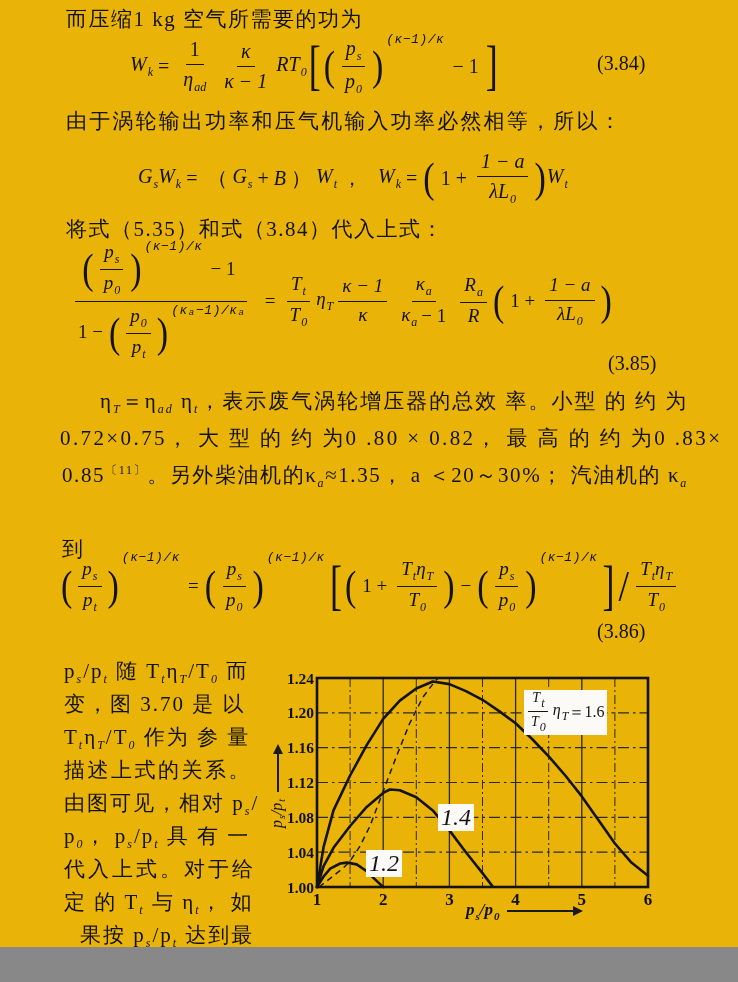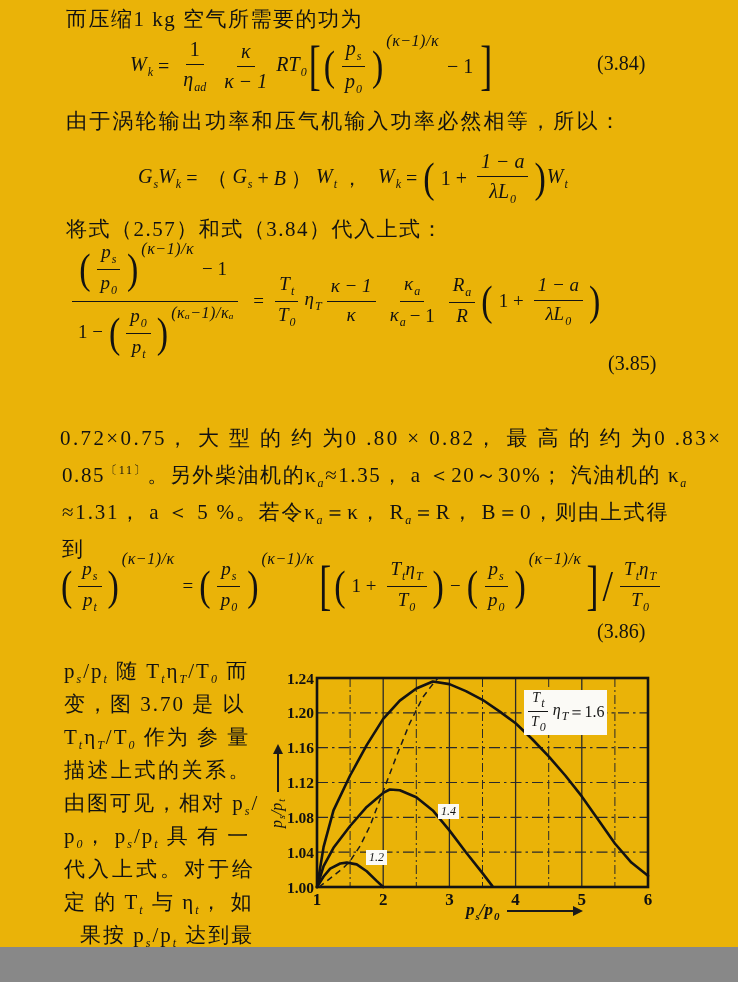--- a/index.html
+++ b/index.html
@@ -8,21 +8,21 @@
   
   .cn{position:absolute;font-size:21px;line-height:1.3;white-space:nowrap;color:#121212;}
   .cn sub{font-size:12px;font-style:italic;}
   .cn sup{font-size:12px;}
   
   .eq{position:absolute;display:flex;align-items:center;font-size:20px;white-space:nowrap;color:#121212;}
   .eq i{font-style:italic;}
   .eq .op{margin:0 5px;font-style:normal;}
   .tok{display:inline-block;}
   .sb{font-size:12px;font-style:italic;vertical-align:-5px;margin-left:1px;}
-  .ex{font-size:16px;font-style:italic;align-self:flex-start;margin:-2px 3px 0 2px;letter-spacing:.5px;}
+  .ex{font-size:13px;font-style:italic;align-self:flex-start;margin:-2px 3px 0 2px;letter-spacing:.5px;font-family:Liberation Mono, monospace;}
   .fr{display:inline-flex;flex-direction:column;align-items:center;margin:0 5px;}
   .fr .nu,.fr .de{display:flex;align-items:center;justify-content:center;padding:0 4px;line-height:1.2;}
   .fr .nu{border-bottom:1.6px solid #141414;padding-bottom:3px;}
   .fr .de{padding-top:2px;}
   .bigfr>.nu,.bigfr>.de{padding:3px 6px;}
   .bp{font-size:34px;font-weight:300;transform:scaleY(1.25);line-height:1;margin:0 1px;font-style:normal;}
   .bk{font-size:36px;font-weight:300;transform:scaleY(1.5);line-height:1;margin:0 2px;font-style:normal;}
   .bslash{font-size:38px;font-weight:300;transform:scaleY(1.15);line-height:1;margin:0 2px;font-style:normal;}
   .eqnum{position:absolute;font-size:20px;color:#121212;}
   
@@ -35,21 +35,21 @@
   .curve{fill:none;stroke:#131313;stroke-width:2.6;stroke-linejoin:round;stroke-linecap:round;}
   .locus{fill:none;stroke:#1b1b1b;stroke-width:1.5;stroke-dasharray:6 4.5;}
   .yt{font:600 15.5px "Liberation Serif",serif;fill:#111;}
   .xt{font:700 17px "Liberation Serif",serif;fill:#111;}
   .ylabel{position:absolute;left:-2px;top:180px;transform:rotate(-90deg);transform-origin:left top;
           font-style:italic;font-size:16px;white-space:nowrap;}
   .ylabel .sb{font-size:10px;vertical-align:-3px;}
   .xlabel{position:absolute;left:196px;top:252px;font-style:italic;font-size:17px;white-space:nowrap;font-weight:bold;}
   .xlabel .sb,.caption .sb{font-size:11px;}
   .caption{position:absolute;left:0;top:296px;width:380px;text-align:center;font-size:21px;letter-spacing:2px;}
-  .clabel{position:absolute;font-style:italic;font-size:12px;background:#fbfaf6;padding:0 3px;white-space:nowrap;}
+  .clabel{position:absolute;font-style:italic;font-size:24px;background:#fbfaf6;padding:0 3px;white-space:nowrap;}
   .l16{display:flex;align-items:center;font-size:16px;}
   .l16 .fr{font-size:14px;margin:0 3px 0 0;}
   .l16 .fr .nu{padding-bottom:1px;border-bottom-width:1.2px;}
   .arr{display:inline-block;position:relative;width:74px;height:1.7px;background:#1a1a1a;vertical-align:middle;margin-left:7px;}
   .arr::after{content:"";position:absolute;right:-2px;top:-4.4px;width:0;height:0;
               border-left:10px solid #1a1a1a;border-top:5px solid transparent;border-bottom:5px solid transparent;}
   .arr.short{width:46px;}
 </style>
 </head>
 <body>
@@ -115,21 +115,21 @@
           <i>1 − a</i>
         </span>
       <span class="de">
           <span class="tok"><i>λL</i><span class="sb">0</span></span>
         </span>
     </span>
     <span class="bp">)</span>
     <span class="tok"><i>W</i><span class="sb">t</span></span>
   </div>
 
-  <div class="cn" style="left:66px;top:216px;letter-spacing:1.5px">将式（2.57）和式（3.84）代入上式：</div>
+  <div class="cn" style="left:66px;top:216px;letter-spacing:1.5px">将式（5.35）和式（3.84）代入上式：</div>
 
   <div class="eq" style="left:62px;top:246px;height:110px;font-size:19px">
     <span class="fr bigfr">
       <span class="nu">
         <span class="bp">(</span>
         <span class="fr">
             <span class="nu">
               <span class="tok"><i>p</i><span class="sb">s</span></span>
             </span>
           <span class="de">
@@ -197,23 +197,23 @@
           <i>1 − a</i>
         </span>
       <span class="de">
           <span class="tok"><i>λL</i><span class="sb">0</span></span>
         </span>
     </span>
     <span class="bp">)</span>
   </div>
   <div class="eqnum" style="left:608px;top:352px">(3.85)</div>
 
+  <div class="cn" style="left:62px;top:388px;letter-spacing:2px;padding-left:38px">η<sub>T</sub>＝η<sub>ad</sub> η<sub>t</sub>，表示废气涡轮增压器的总效 率。小型 的 约 为</div>
   <div class="cn" style="left:60px;top:425px;letter-spacing:2.4px">0.72×0.75， 大 型 的 约 为0 .80 × 0.82， 最 高 的 约 为0 .83×</div>
   <div class="cn" style="left:62px;top:462px;letter-spacing:1.6px">0.85<sup>〔11〕</sup>。另外柴油机的κ<sub>a</sub>≈1.35， a ＜20～30%； 汽油机的 κ<sub>a</sub></div>
-  <div class="cn" style="left:62px;top:499px;letter-spacing:1.8px">≈1.31， a ＜ 5 %。若令κ<sub>a</sub>＝κ， R<sub>a</sub>＝R， B＝0，则由上式得</div>
   <div class="cn" style="left:62px;top:536px">到</div>
 
   <div class="eq" style="left:60px;top:552px;height:68px;font-size:19px">
     <span class="bp">(</span>
     <span class="fr">
         <span class="nu">
           <span class="tok"><i>p</i><span class="sb">s</span></span>
         </span>
       <span class="de">
           <span class="tok"><i>p</i><span class="sb">t</span></span>

